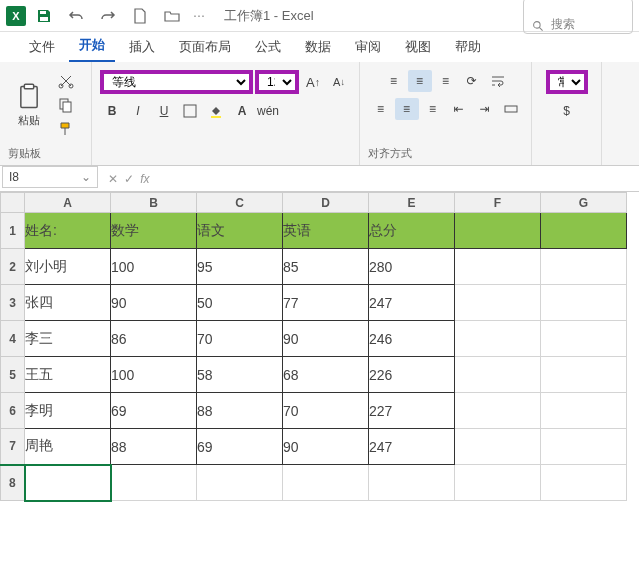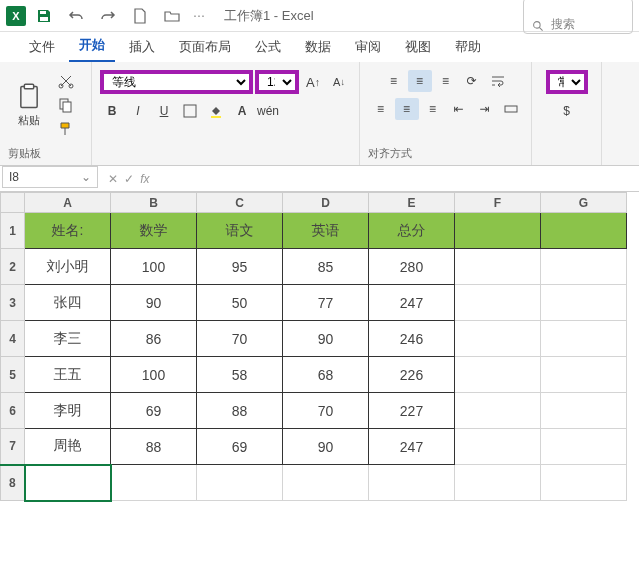--- a/index.html
+++ b/index.html
@@ -24,21 +24,21 @@
 .namebox-row{height:26px;border-bottom:1px solid #ccc;display:flex;}
 .namebox{width:96px;height:22px;border:1px solid #ccc;margin:0 2px;padding:0 6px;display:flex;align-items:center;justify-content:space-between;font-size:12px}
 .fx-area{display:flex;align-items:center;gap:6px;padding:0 8px;color:#999}
 .fx-input{border:none;outline:none;height:22px;flex:1;font-size:12px}
 .grid{position:relative;overflow:auto}
 table.sheet{border-collapse:collapse;table-layout:fixed}
 .colhdr,.rowhdr,.corner{background:#f0f0f0;border:1px solid #ccc;font-size:12px;color:#555;text-align:center}
 .colhdr{height:20px}
 .rowhdr{width:24px}
 .corner{width:24px;height:20px}
-td.cell{border:1px solid #d4d4d4;height:36px;text-align:center;font-size:14px;background:#fff}
+td.cell{border:1px solid #d4d4d4;height:36px;text-align:left;font-size:14px;background:#fff}
 .hdr-row td.cell{background:#8bc34a;font-weight:normal;border:1px solid #333}
 td.data{border:1px solid #333}
 .row8 .rowhdr{border-top:2px solid #107c41}
 .sel{border:2px solid #107c41!important;position:relative}
 svg{width:16px;height:16px}
 </style>
 </head>
 <body>
 
 <div class="titlebar">

